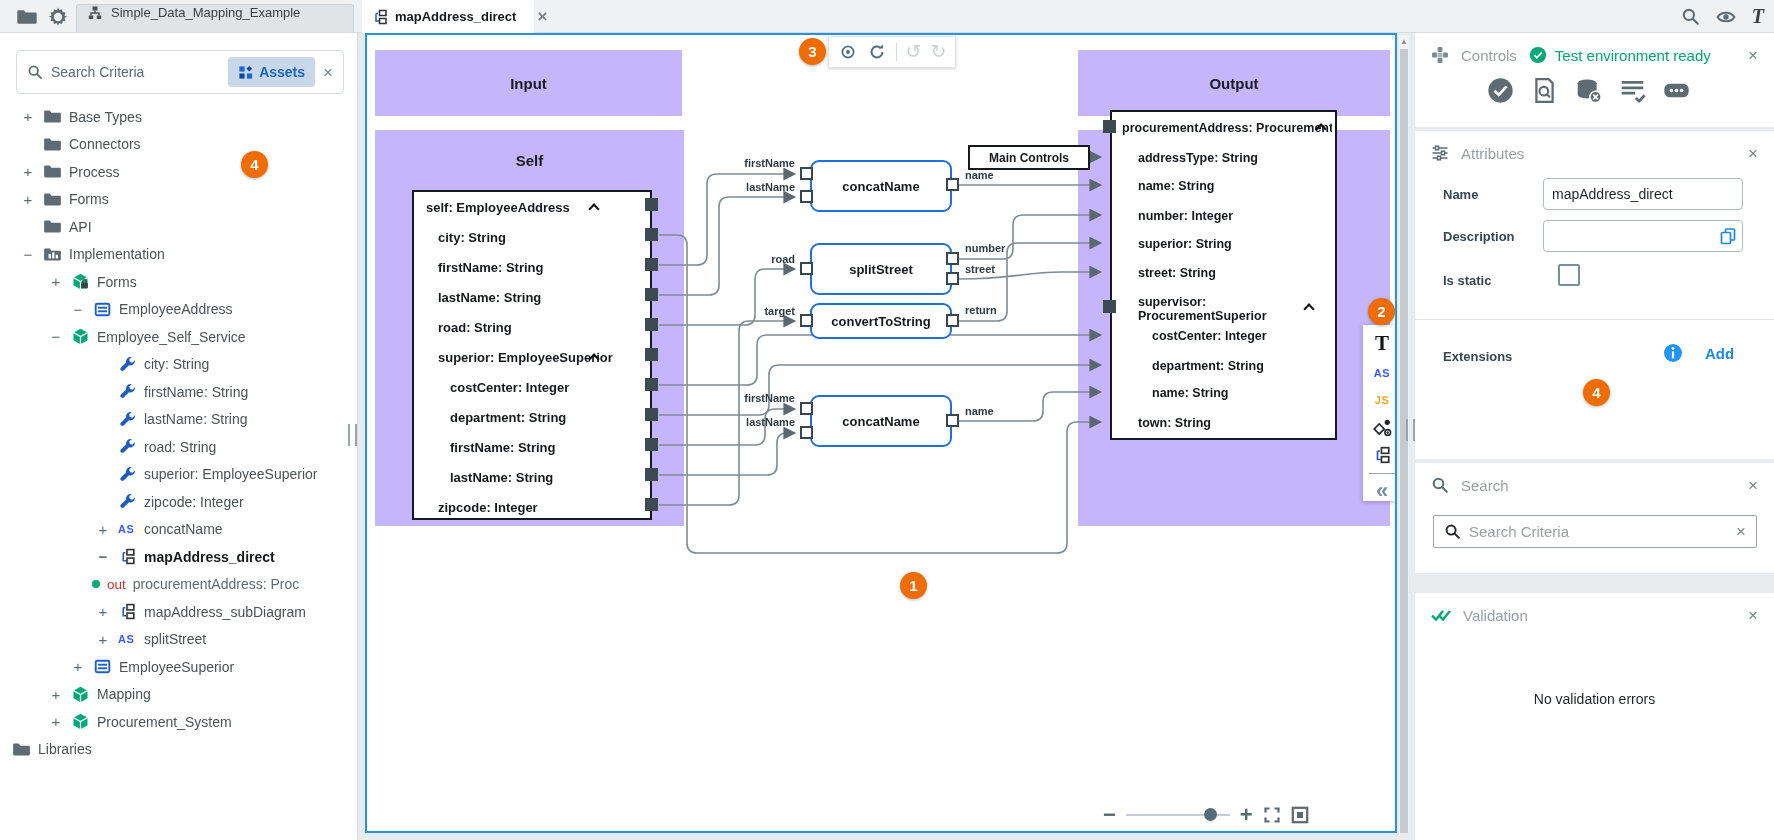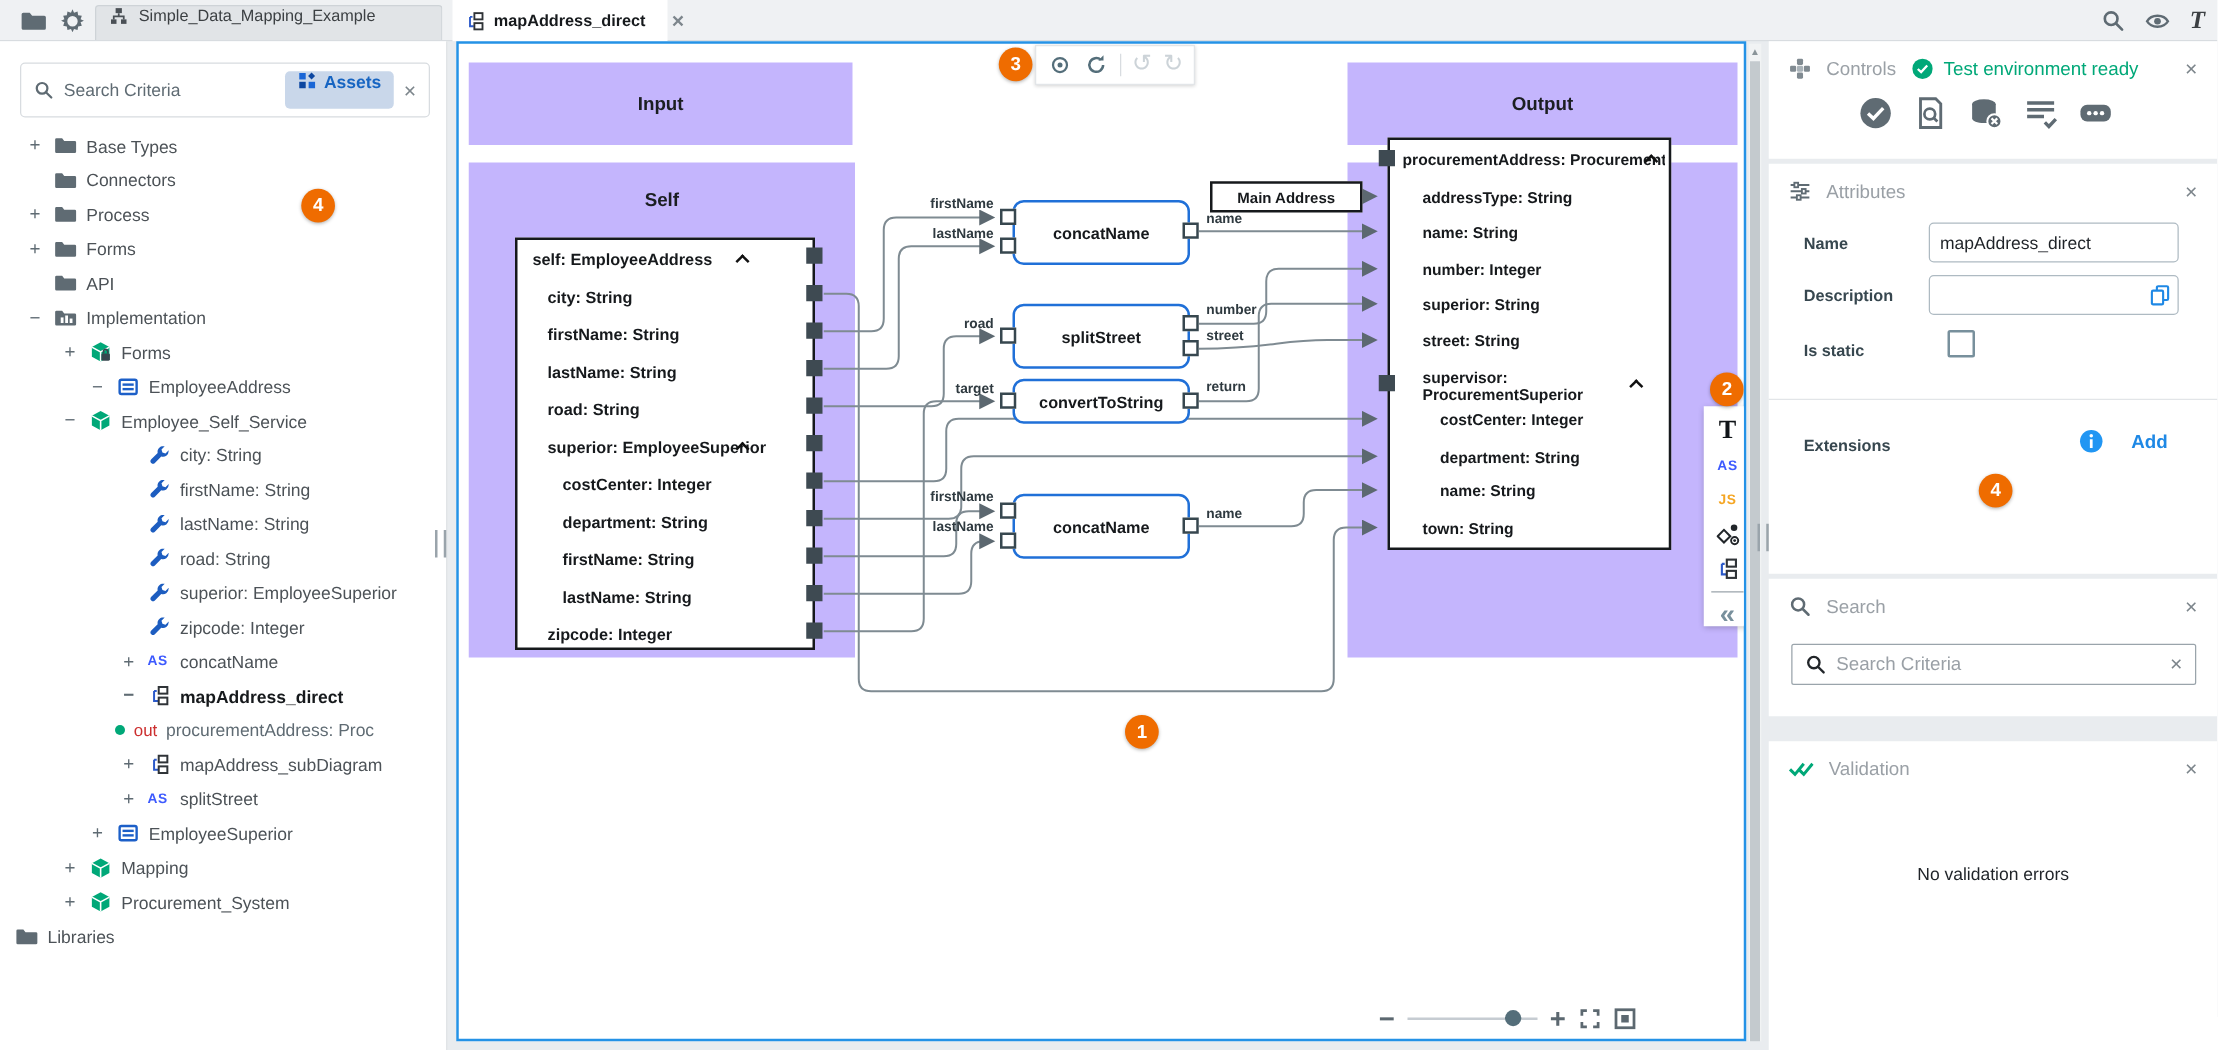--- a/index.html
+++ b/index.html
@@ -15,21 +15,21 @@
   .g-x::before { content:"×"; }
   .close-x { color:#7d868c; font-size:17px; line-height:1; cursor:pointer; }
   .tb-right { position:absolute; right:10px; top:0; height:33px; display:flex; align-items:center; gap:16px; }
   .t-glyph { font-family:"Liberation Serif", serif; font-style:italic; font-weight:700; font-size:20px; color:#3c4043; cursor:pointer; }
 
   
   .sidebar { position:absolute; left:0; top:33px; width:358px; height:807px; background:#fff; border-right:1px solid #d8dce0; }
   .searchbox { position:absolute; left:16px; top:17px; width:328px; height:44px; border:1px solid #d8dce0; border-radius:4px; background:#fff; display:flex; align-items:center; padding:0 10px; gap:8px; }
   .searchbox input { flex:1; border:none; outline:none; font-size:14px; color:#3c4043; min-width:20px; background:transparent; }
   .searchbox input::placeholder { color:#5f6b73; }
-  .assets-chip { display:flex; gap:6px; background:#c9d7ea; border-radius:4px; height:30px; padding:0 10px; color:#1765c2; font-size:14px; font-weight:600; cursor:pointer; }
+  .assets-chip { display:flex; align-items:center; gap:6px; background:#c9d7ea; border-radius:4px; height:30px; padding:0 10px; color:#1765c2; font-size:14px; font-weight:600; cursor:pointer; }
   .tree { position:absolute; left:0; top:70px; width:358px; }
   .trow { display:flex; align-items:center; height:27.5px; gap:7px; font-size:14px; color:#4c5257; cursor:pointer; white-space:nowrap; overflow:hidden; }
   .trow.bold { font-weight:700; color:#16191c; }
   .exp { width:16px; text-align:center; color:#5f6b73; font-size:15px; flex:none; }
   .g-plus::before { content:"+"; }
   .g-minus::before { content:"−"; }
   .tic { width:19px; height:17px; flex:none; }
   .lvl1 { padding-left:20px; } .lvl2 { padding-left:48px; } .lvl3 { padding-left:70px; }
   .lvl4 { padding-left:95px; } .lvl5 { padding-left:92px; } .lvl1f { padding-left:12px; }
   .out-dot { width:8px; height:8px; border-radius:50%; background:#00a878; flex:none; }
@@ -566,21 +566,21 @@
     <div class="wlabel" style="left:598px;top:134px">name</div>
     <div class="wlabel r" style="left:350px;top:218px;width:78px">road</div>
     <div class="wlabel" style="left:598px;top:207px">number</div>
     <div class="wlabel" style="left:598px;top:228px">street</div>
     <div class="wlabel r" style="left:350px;top:270px;width:78px">target</div>
     <div class="wlabel" style="left:598px;top:269px">return</div>
     <div class="wlabel r" style="left:350px;top:357px;width:78px">firstName</div>
     <div class="wlabel r" style="left:350px;top:381px;width:78px">lastName</div>
     <div class="wlabel" style="left:598px;top:370px">name</div>
 
-    <div class="constbox" style="left:601px;top:110px;width:122px;height:25px">Main Address</div>
+    <div class="constbox" style="left:601px;top:110px;width:122px;height:25px">Main Controls</div>
 
     <div class="nodebox" style="left:743px;top:75px;width:227px;height:330px">
       <div class="o-row" style="left:10px;top:9px;width:210px;overflow:hidden">procurementAddress: ProcurementAddress</div>
       <span class="chev" style="right:10px;top:13px"></span>
       <div class="o-row" style="left:26px;top:39px">addressType: String</div>
       <div class="o-row" style="left:26px;top:67px">name: String</div>
       <div class="o-row" style="left:26px;top:97px">number: Integer</div>
       <div class="o-row" style="left:26px;top:125px">superior: String</div>
       <div class="o-row" style="left:26px;top:154px">street: String</div>
       <div class="o-row wrap" style="left:26px;top:183px">supervisor: ProcurementSuperior</div>

